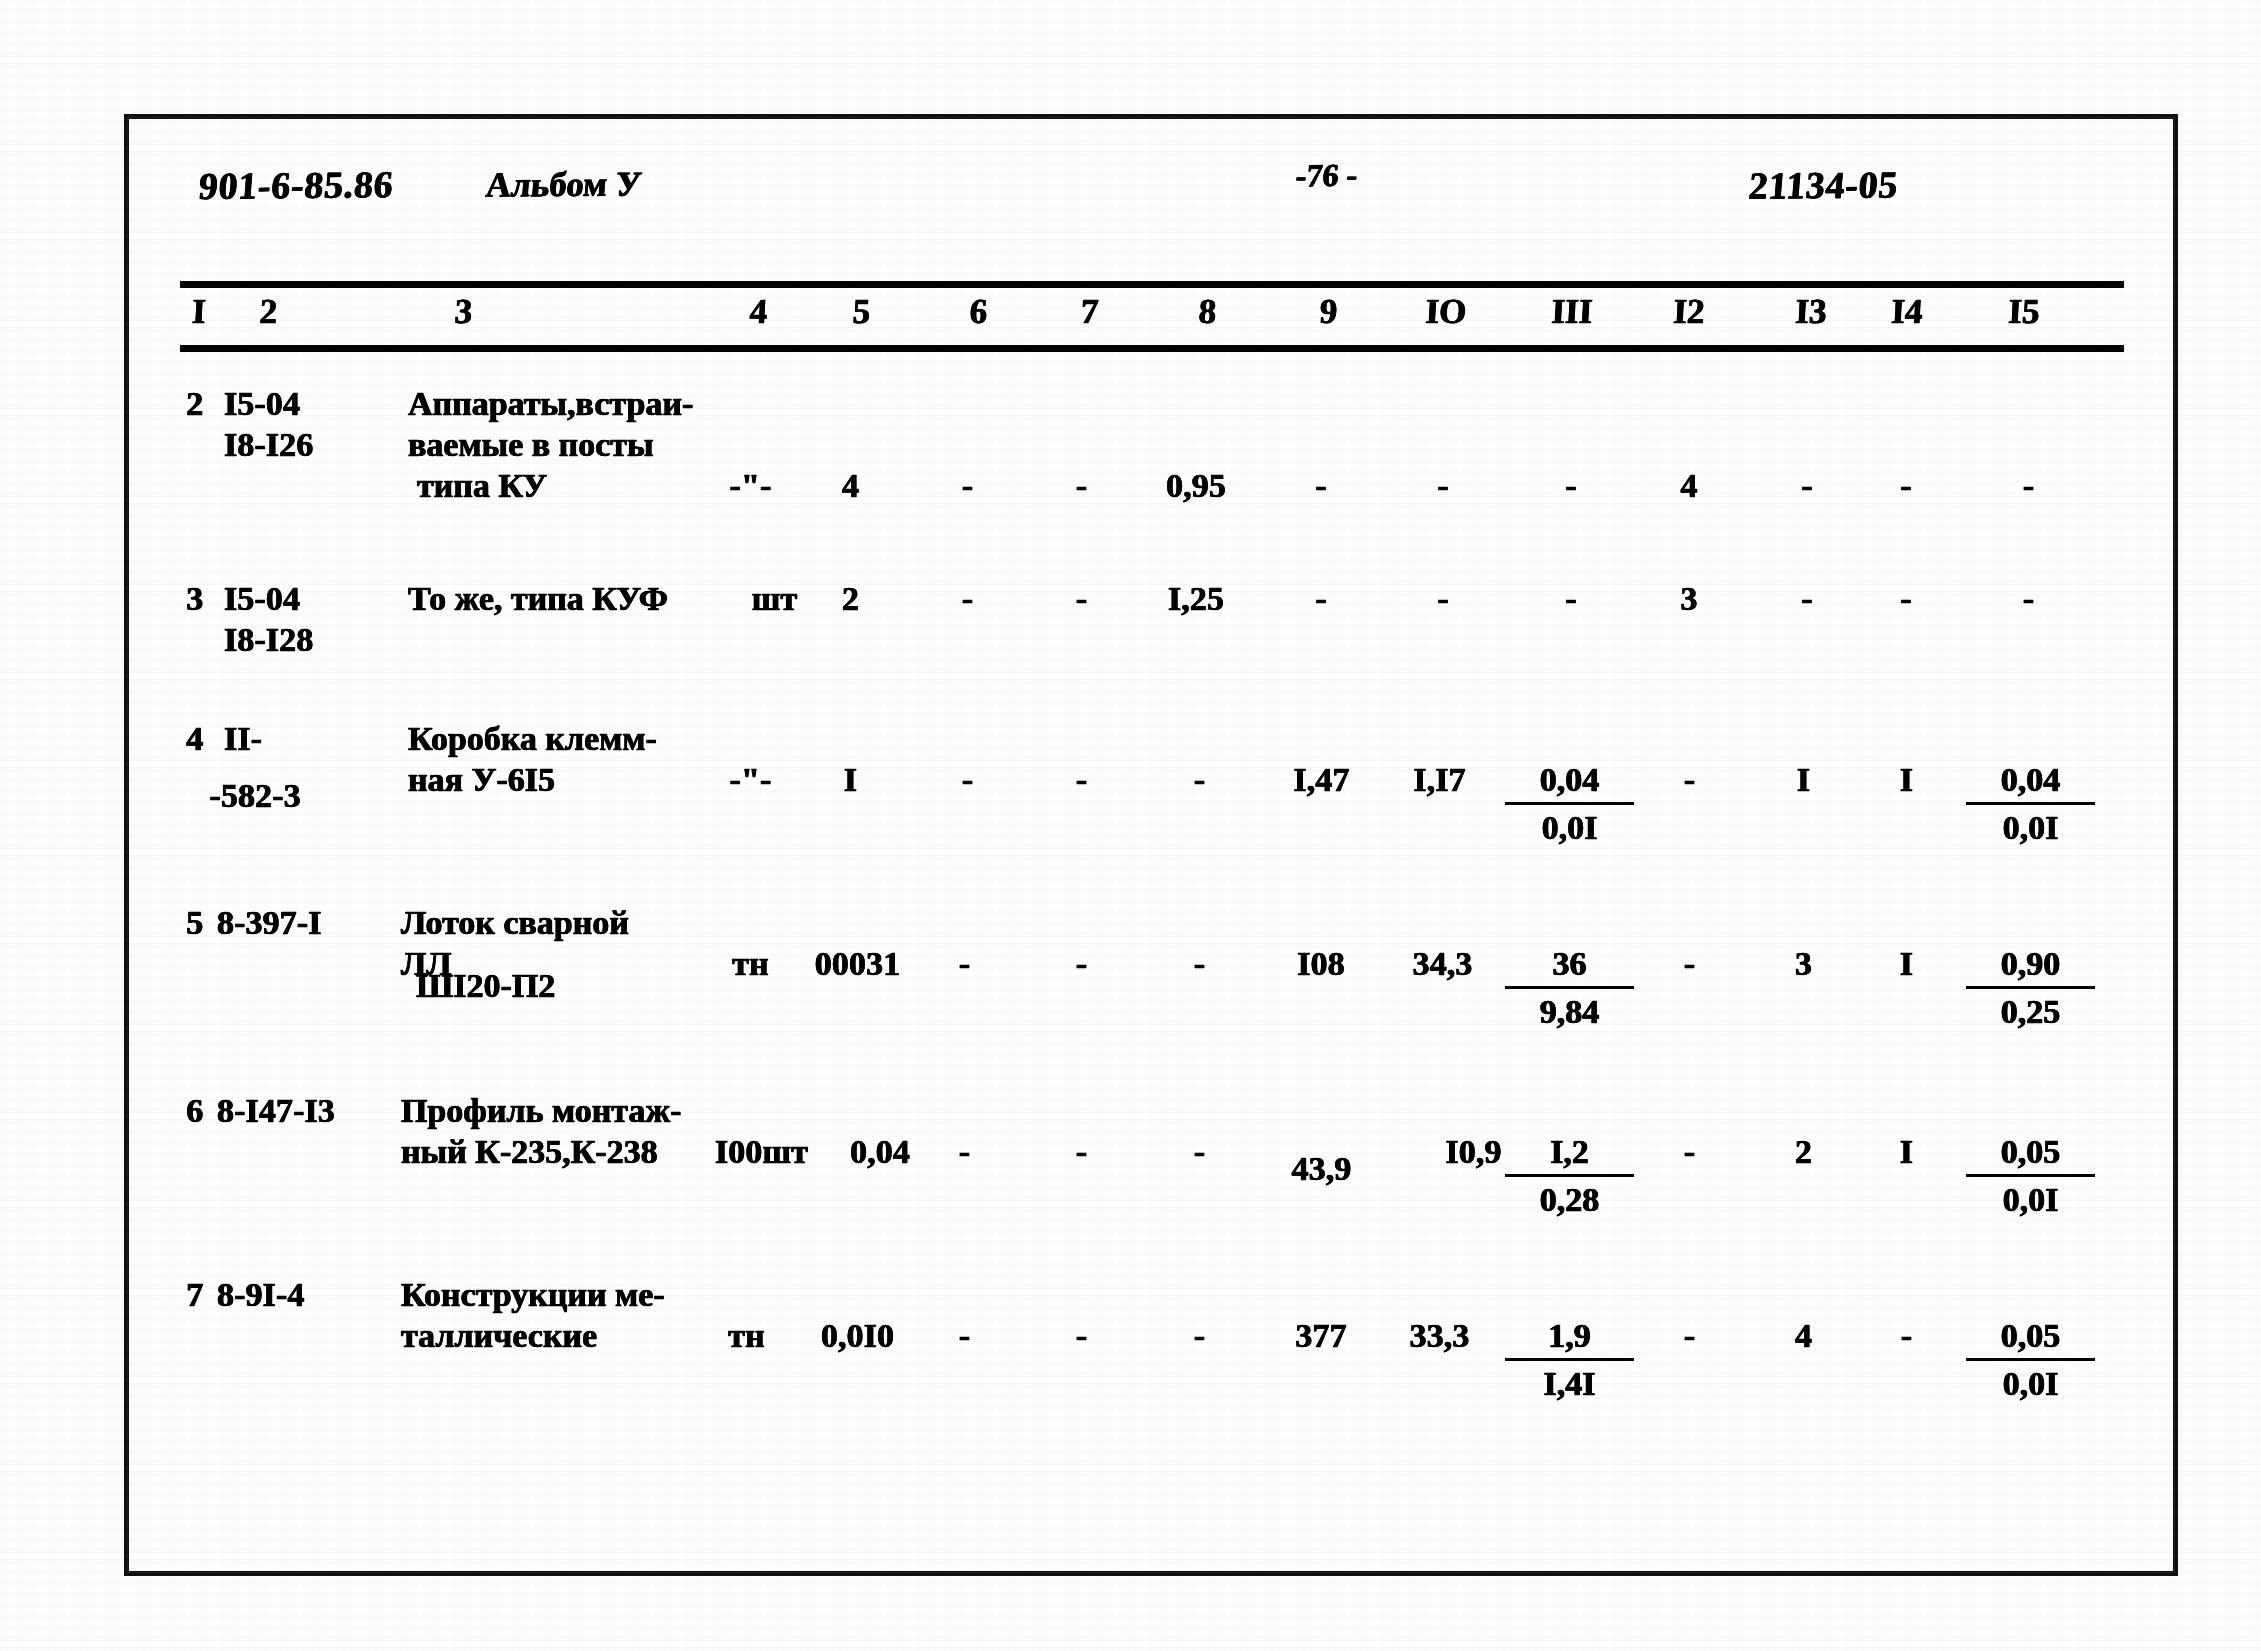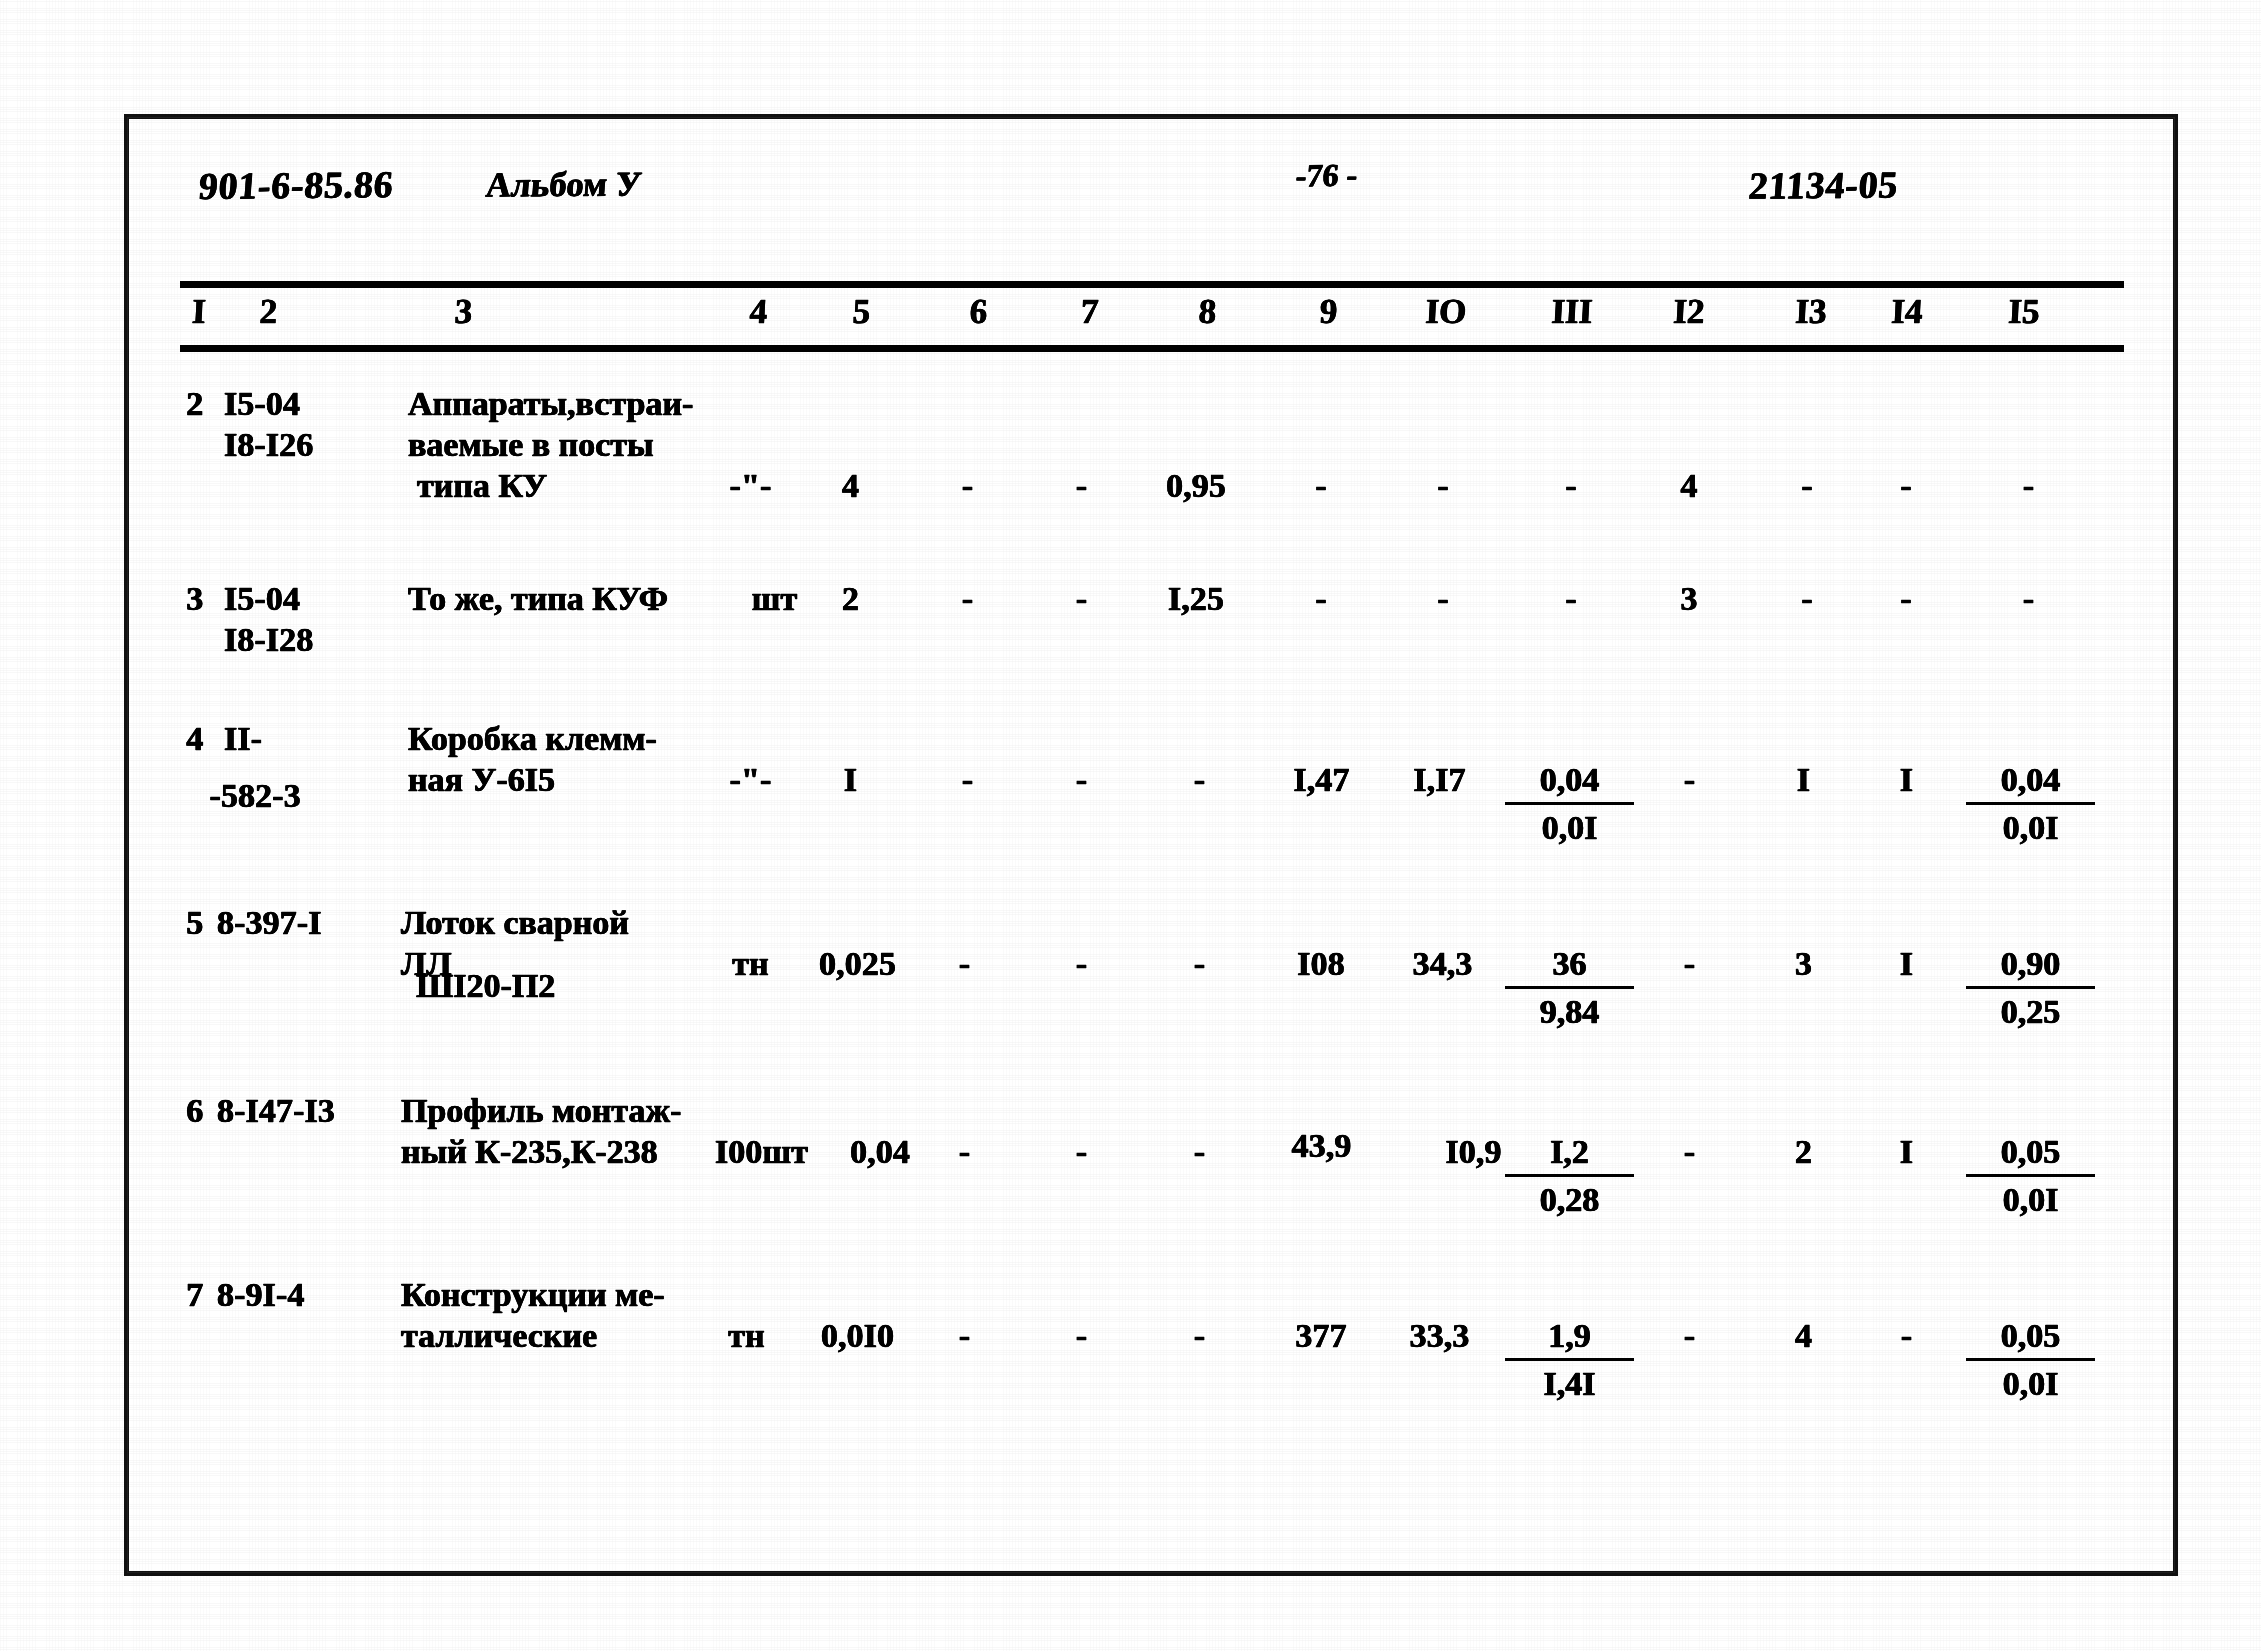--- a/index.html
+++ b/index.html
@@ -271,21 +271,21 @@
       </div>
     </div>
 
     <div class="row" style="top:519px;height:147px;">
       <div class="cell num tw" style="left:-14.7px;top:0px;width:59px;">5</div>
       <div class="cell tw" style="left:37px;top:0px;">8-397-I</div>
       <div class="cell desc tw" style="left:221px;top:0px;">Лоток сварной</div>
       <div class="cell desc tw" style="left:221px;top:41px;">ЛЛ</div>
       <div class="cell desc tw" style="left:236px;top:41px;margin-top:22px;">ШI20-П2</div>
       <div class="cell num tw" style="left:530px;top:41px;width:81px;">тн</div>
-      <div class="cell num tw" style="left:611px;top:41px;width:133px;">0,025</div>
+      <div class="cell num tw" style="left:611px;top:41px;width:133px;">00031</div>
       <div class="cell num tw" style="left:744px;top:41px;width:81px;">-</div>
       <div class="cell num tw" style="left:861px;top:41px;width:81px;">-</div>
       <div class="cell num tw" style="left:979px;top:41px;width:81px;">-</div>
       <div class="cell num tw" style="left:1082px;top:41px;width:118px;">I08</div>
       <div class="cell num tw" style="left:1200px;top:41px;width:125px;">34,3</div>
       <div class="frac tw" style="left:1325px;top:41px;width:129px;">
         <span class="top">36</span>
         <span class="bot">9,84</span>
       </div>
       <div class="cell num tw" style="left:1469px;top:41px;width:81px;">-</div>
@@ -300,21 +300,21 @@
     <div class="row" style="top:707px;height:147px;">
       <div class="cell num tw" style="left:-14.7px;top:0px;width:59px;">6</div>
       <div class="cell tw" style="left:37px;top:0px;">8-I47-I3</div>
       <div class="cell desc tw" style="left:221px;top:0px;">Профиль монтаж-</div>
       <div class="cell desc tw" style="left:221px;top:41px;">ный К-235,К-238</div>
       <div class="cell num tw" style="left:508px;top:41px;width:147px;">I00шт</div>
       <div class="cell num tw" style="left:641px;top:41px;width:118px;">0,04</div>
       <div class="cell num tw" style="left:744px;top:41px;width:81px;">-</div>
       <div class="cell num tw" style="left:861px;top:41px;width:81px;">-</div>
       <div class="cell num tw" style="left:979px;top:41px;width:81px;">-</div>
-      <div class="cell num tw" style="left:1079px;top:35px;width:125px;">43,9</div>
+      <div class="cell num tw" style="left:1079px;top:58px;width:125px;">43,9</div>
       <div class="cell num tw" style="left:1231px;top:41px;width:125px;">I0,9</div>
       <div class="frac tw" style="left:1325px;top:41px;width:129px;">
         <span class="top">I,2</span>
         <span class="bot">0,28</span>
       </div>
       <div class="cell num tw" style="left:1469px;top:41px;width:81px;">-</div>
       <div class="cell num tw" style="left:1583px;top:41px;width:81px;">2</div>
       <div class="cell num tw" style="left:1686px;top:41px;width:81px;">I</div>
       <div class="frac tw" style="left:1786px;top:41px;width:129px;">
         <span class="top">0,05</span>

